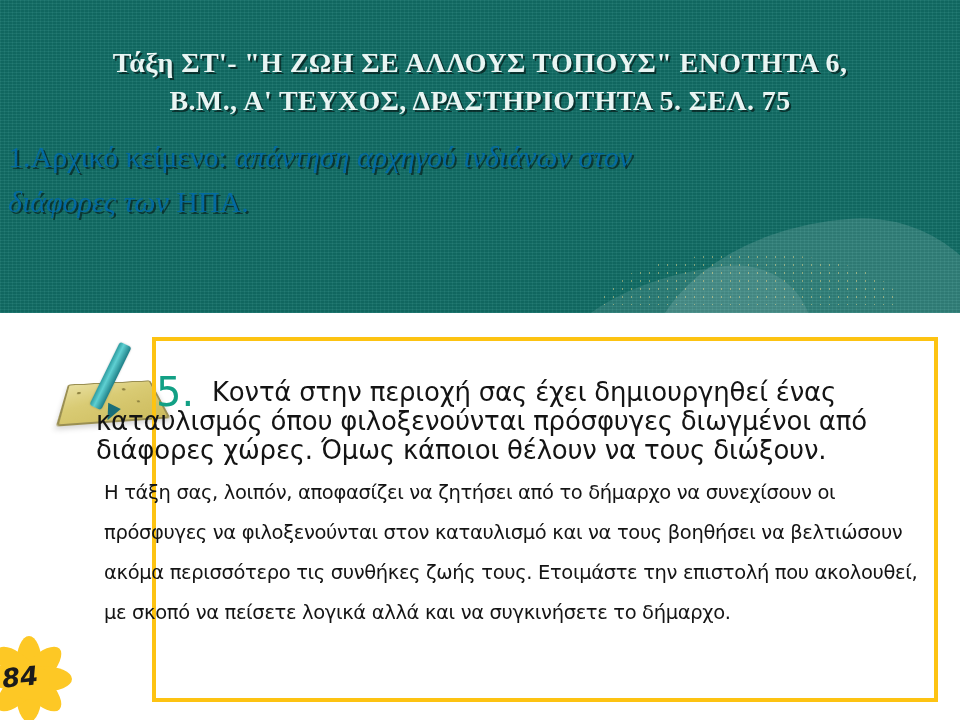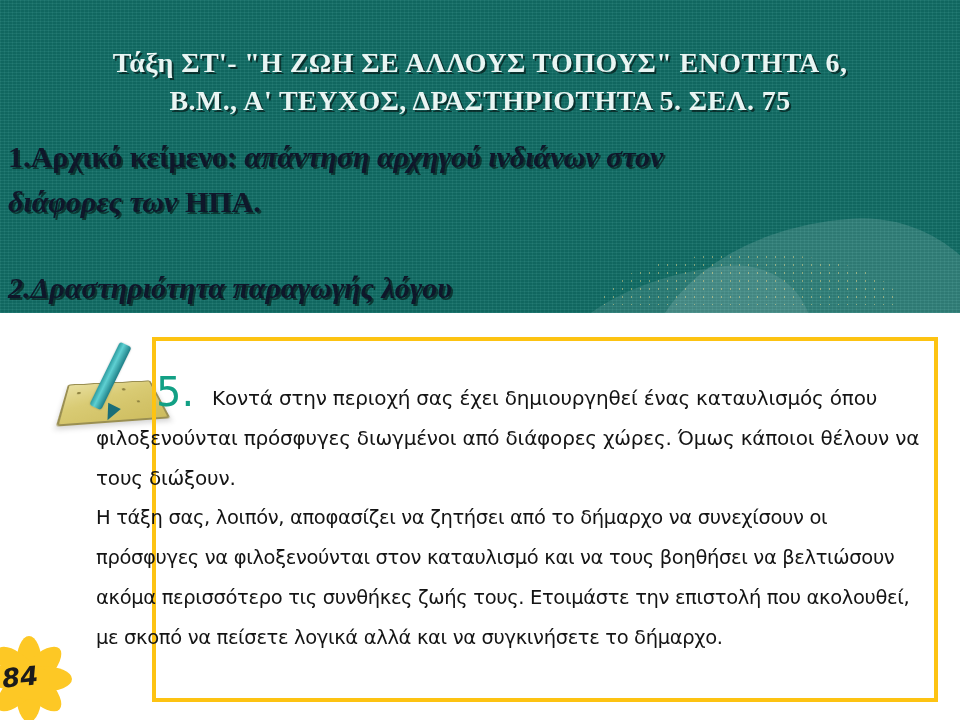--- a/index.html
+++ b/index.html
@@ -99,25 +99,25 @@
 
   .sub-block {
     position: absolute;
     left: 8px;
     top: 134px;
     width: 880px;
     text-align: left;
   }
   .sub-line {
     font-family: "Liberation Serif", "DejaVu Serif", serif;
-    font-weight: bold;
+    font-weight: normal;
     font-style: italic;
     font-size: 30px;
     line-height: 45px;
-    color: #0f172a;
+    color: #0369a1;
     text-shadow: 2px 2px 0 rgba(0,0,0,0.5);
   }
   .sub-line .upright {
     font-style: normal;
   }
 
   .sub-block-2 {
     position: absolute;
     left: 8px;
     top: 265px;
@@ -197,37 +197,37 @@
     left: 60px;
     top: -6px;
     font-family: "DejaVu Sans", sans-serif;
     font-size: 40px;
     font-weight: 500;
     color: #12a085;
     line-height: 40px;
   }
   .ex-para {
     font-family: "DejaVu Sans", "Liberation Sans", sans-serif;
-    font-size: 20px;
-    line-height: 40px;
+    font-size: 26px;
+    line-height: 29px;
     color: #141414;
     letter-spacing: -0.2px;
     text-indent: 116px;
     text-align: left;
     margin: 0;
   }
   .ex-para-2 {
     font-family: "DejaVu Sans", "Liberation Sans", sans-serif;
     font-size: 19.5px;
     line-height: 40px;
     color: #141414;
     letter-spacing: -0.35px;
     text-indent: 0;
     text-align: left;
-    margin: 0;
+    margin: 8px;
     width: 838px;
   }
 
   
   .flower {
     position: absolute;
     left: -24px;
     top: 628px;
     width: 112px;
     height: 94px;
@@ -278,23 +278,20 @@
   <div class="title-block">
     <div class="title-line">Τάξη ΣΤ'- "Η ΖΩΗ ΣΕ ΑΛΛΟΥΣ ΤΟΠΟΥΣ" ΕΝΟΤΗΤΑ 6,</div>
     <div class="title-line">Β.Μ., Α' ΤΕΥΧΟΣ, ΔΡΑΣΤΗΡΙΟΤΗΤΑ 5. ΣΕΛ. 75</div>
   </div>
 
   <div class="sub-block">
     <div class="sub-line"><span class="upright">1.Αρχικό κείμενο:</span><span> απάντηση αρχηγού ινδιάνων στον</span></div>
     <div class="sub-line"><span>διάφορες των </span><span class="upright">ΗΠΑ.</span></div>
   </div>
 
-  <div class="sub-block-2">
-    <div class="sub-line">2.Δραστηριότητα παραγωγής λόγου</div>
-  </div>
 
   <div class="notepad">
     <div class="pad-paper">
       <div class="pad-speck" style="left:10px;top:12px;width:4px;height:4px;"></div>
       <div class="pad-speck" style="left:30px;top:22px;width:3px;height:3px;"></div>
       <div class="pad-speck" style="left:58px;top:10px;width:4px;height:4px;"></div>
       <div class="pad-speck" style="left:70px;top:30px;width:3px;height:3px;"></div>
       <div class="pad-speck" style="left:44px;top:38px;width:3px;height:3px;"></div>
     </div>
     <div class="pencil"></div>

